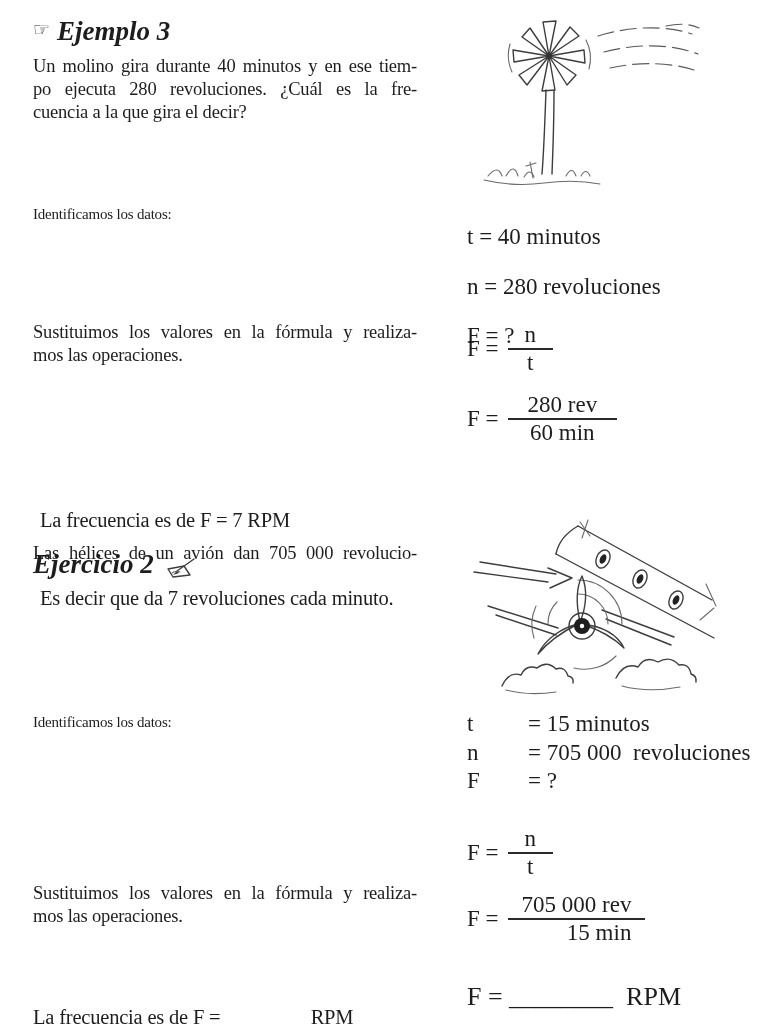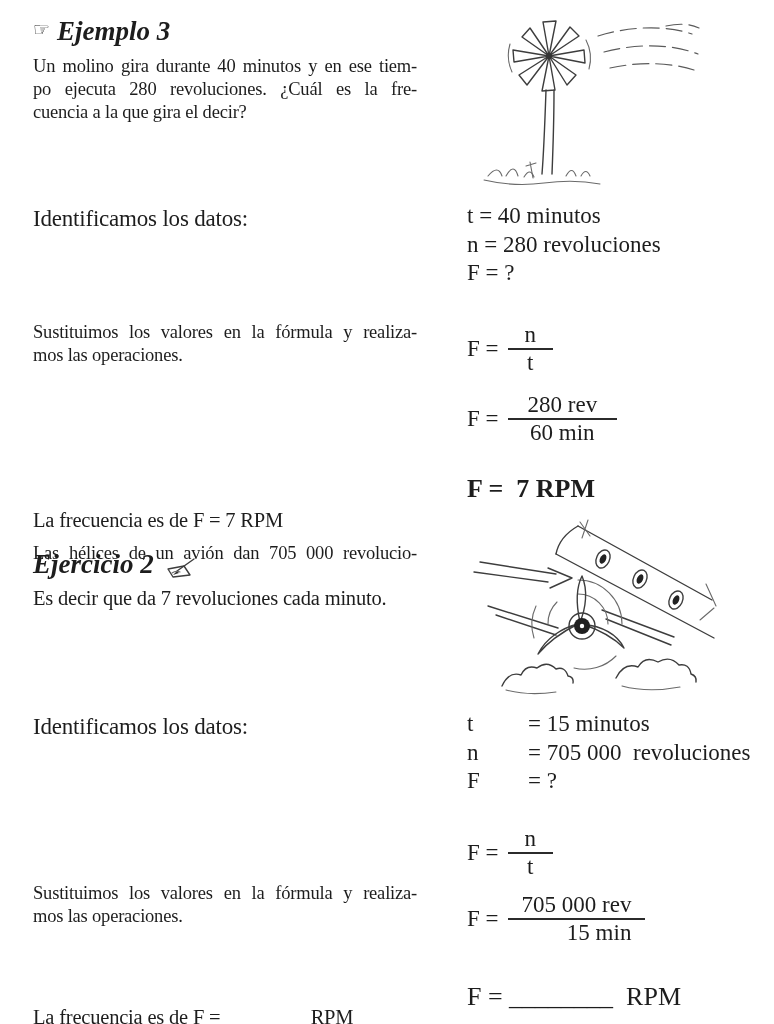--- a/index.html
+++ b/index.html
@@ -5,23 +5,23 @@
   html,body{margin:0;padding:0;background:#fff;}
   .page{position:relative;width:774px;height:1024px;background:#ffffff;
         font-family:"Liberation Serif",serif;color:#1d1d1d;overflow:hidden;}
   .abs{position:absolute;}
   .heading{font-style:italic;font-weight:bold;font-size:27px;display:flex;align-items:center;}
   .hand{font-family:"DejaVu Sans",sans-serif;font-style:normal;font-weight:400;
         font-size:19px;margin-right:7px;transform:translateY(-3px);color:#2a2a2a;}
   .pencil{margin-left:12px;display:inline-flex;transform:translateY(2px);}
   .body-text{font-size:18.5px;line-height:23px;letter-spacing:-0.2px;width:384px;}
   .jl{text-align:justify;text-align-last:justify;white-space:nowrap;}
-  .label{font-size:23px;letter-spacing:-0.2px;}
+  .label{font-size:15px;letter-spacing:-0.2px;}
   .rdata{font-size:23px;line-height:28.7px;}
-  .rdata div{white-space:pre-wrap;}
+  .rdata div{white-space:pre-wrap;margin-top:21px;}
   .grid{display:grid;grid-template-columns:61px 1fr;font-size:23px;line-height:28.7px;}
   .grid span{white-space:pre-wrap;}
   .formula{display:flex;align-items:center;font-size:23px;}
   .formula .lhs{margin-right:9px;white-space:pre-wrap;}
   .frac{display:inline-flex;flex-direction:column;text-align:center;line-height:26px;}
   .frac .den{border-top:2px solid #2b2b2b;}
   .f-nt .num,.f-nt .den{padding:0 17px;}
   .f-s1 .num,.f-s1 .den{padding:0 20px;}
   .f-s2 .num,.f-s2 .den{padding:0 14px;text-align:right;}
   .result-lines{font-size:20.5px;line-height:26px;letter-spacing:-0.2px;white-space:pre-wrap;}
@@ -101,26 +101,25 @@
   </div>
 
   <div class="abs formula f-s1" style="left:467px;top:392px">
     <span class="lhs">F =</span>
     <span class="frac">
       <span class="num">280 rev</span>
       <span class="den">60 min</span>
     </span>
   </div>
 
-  <div class="abs result-lines" style="left:33px;top:455px">
+  <div class="abs result-lines" style="left:40px;top:455px">
     <div>La frecuencia es de F = 7 RPM</div>
     <div>Es decir que da 7 revoluciones cada minuto.</div>
   </div>
 
-  <div class="abs big-formula bold" style="left:467px;top:474px">F =  7 RPM</div>
 
   <div class="abs heading" style="left:33px;top:549px">
     <span>Ejercicio 2</span>
     <span class="pencil">
       <svg width="30" height="22" viewBox="0 0 30 22">
         <path class="sk" d="M2,13 L18,10 L24,19 L7,21 Z"></path>
         <path class="sk" d="M28,3 L11,15"></path>
         <path d="M11,15 L7,19 L13,17 Z" fill="#333" stroke="none"></path>
         <path class="sk2" d="M6,17 q4,-3 8,-1"></path>
       </svg>

